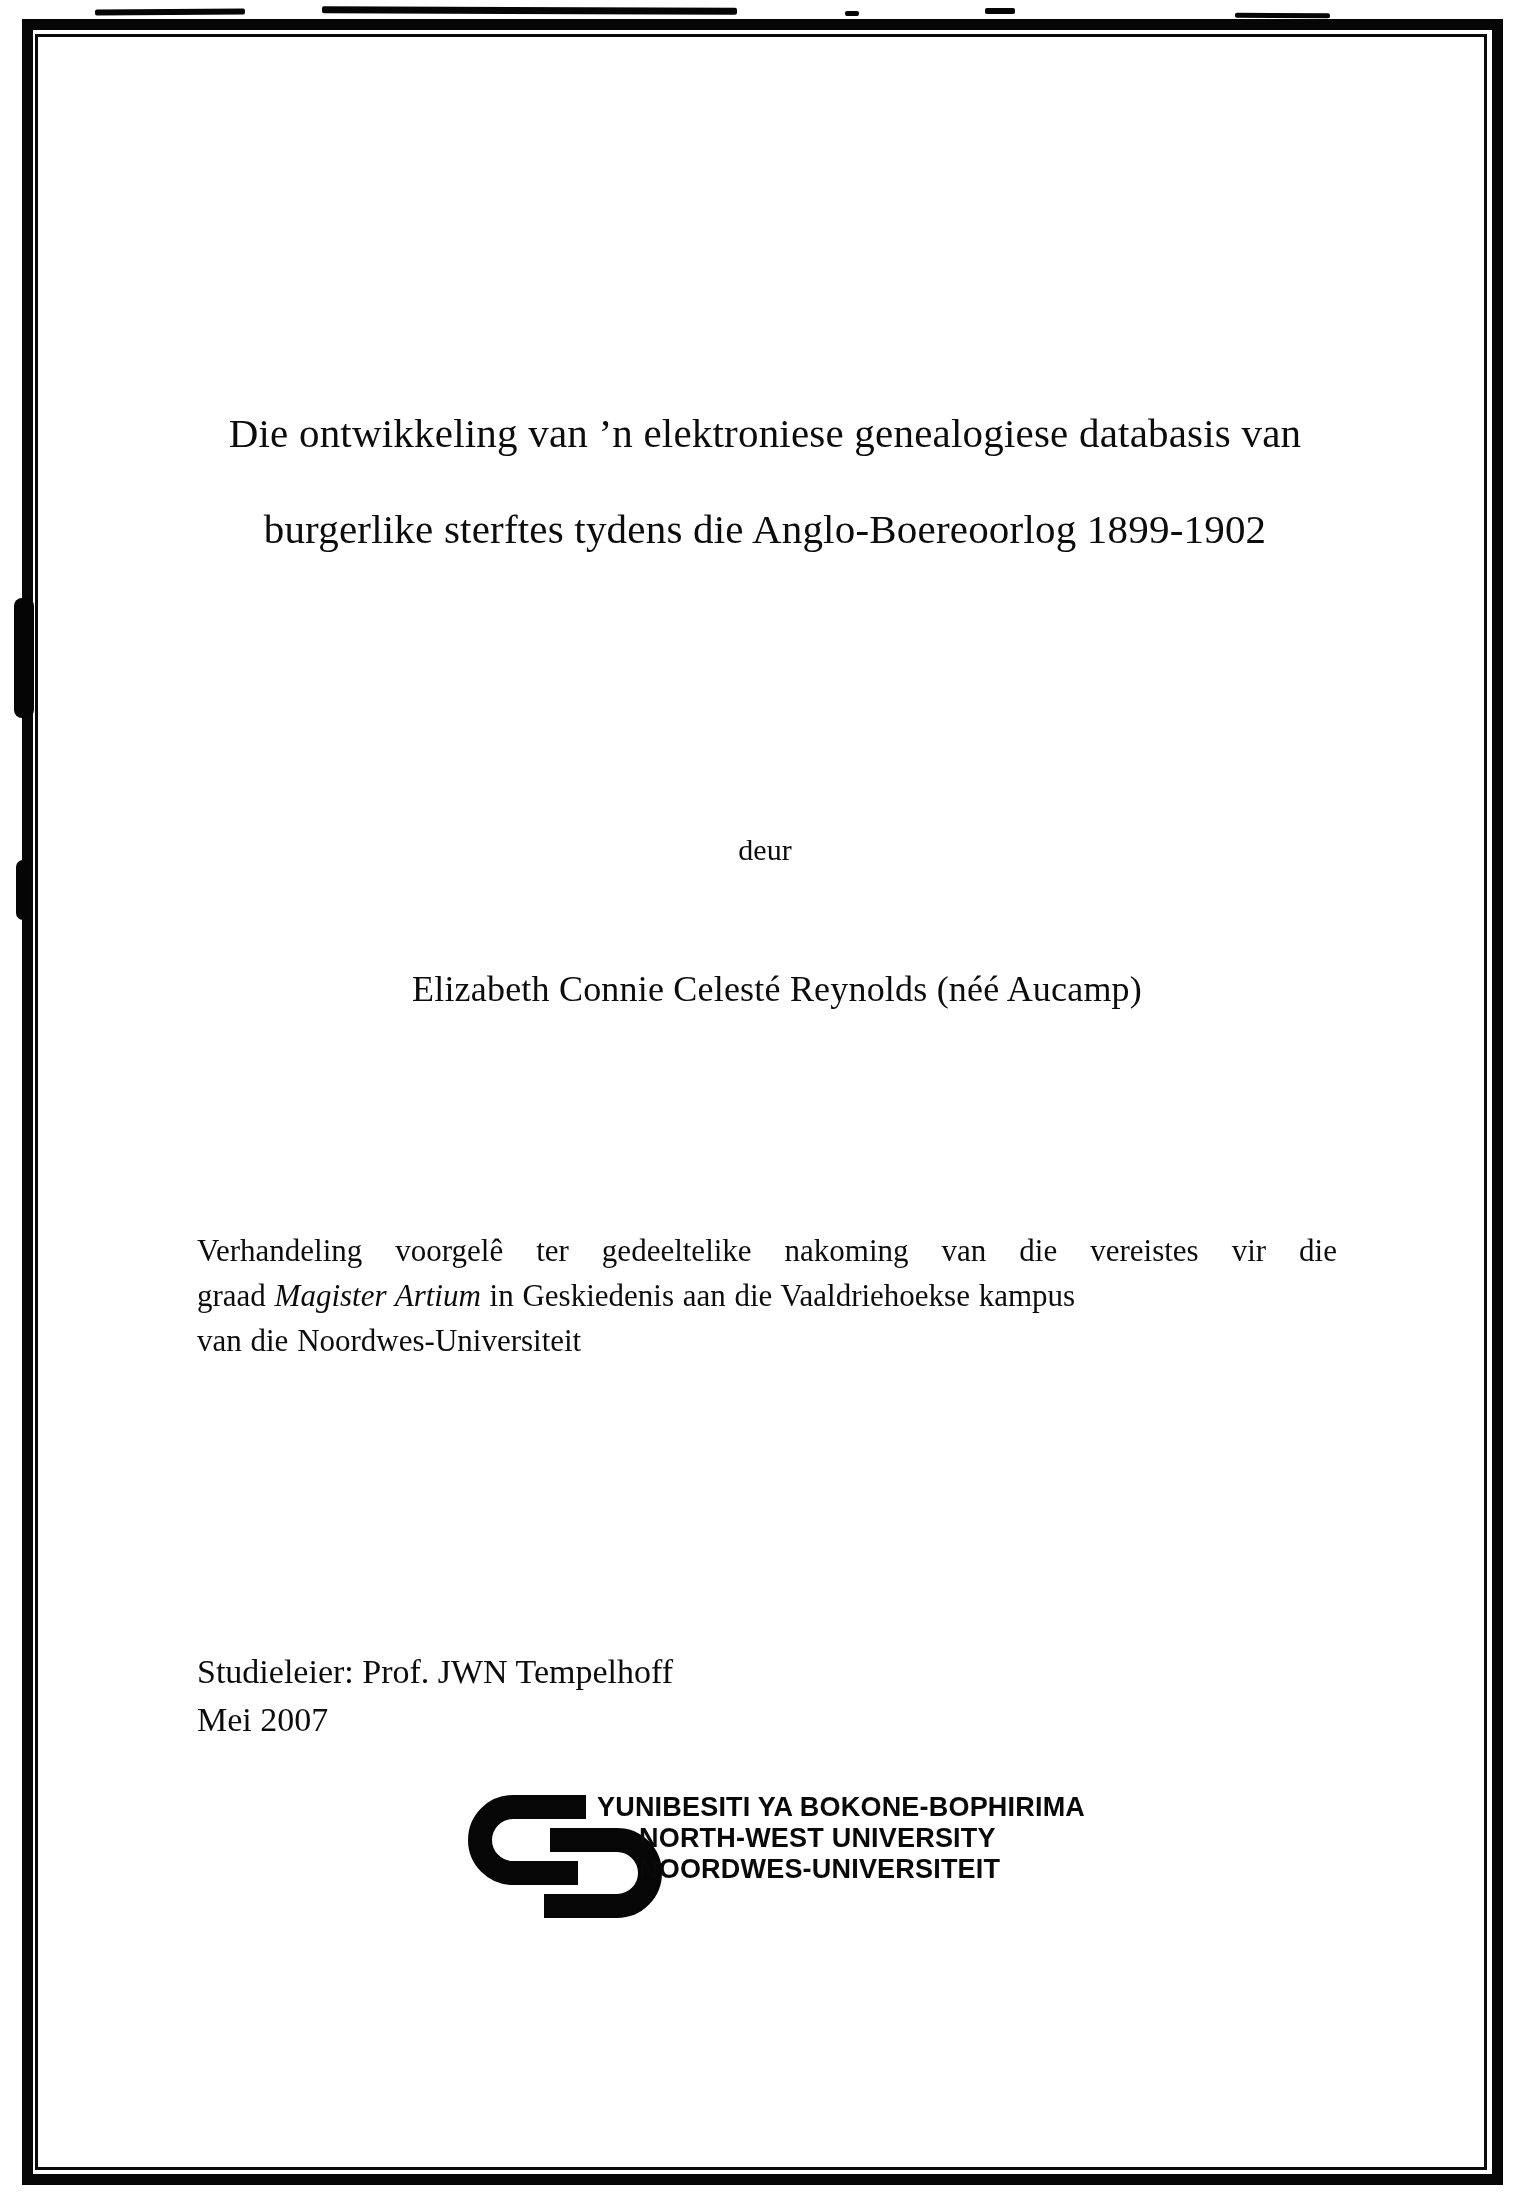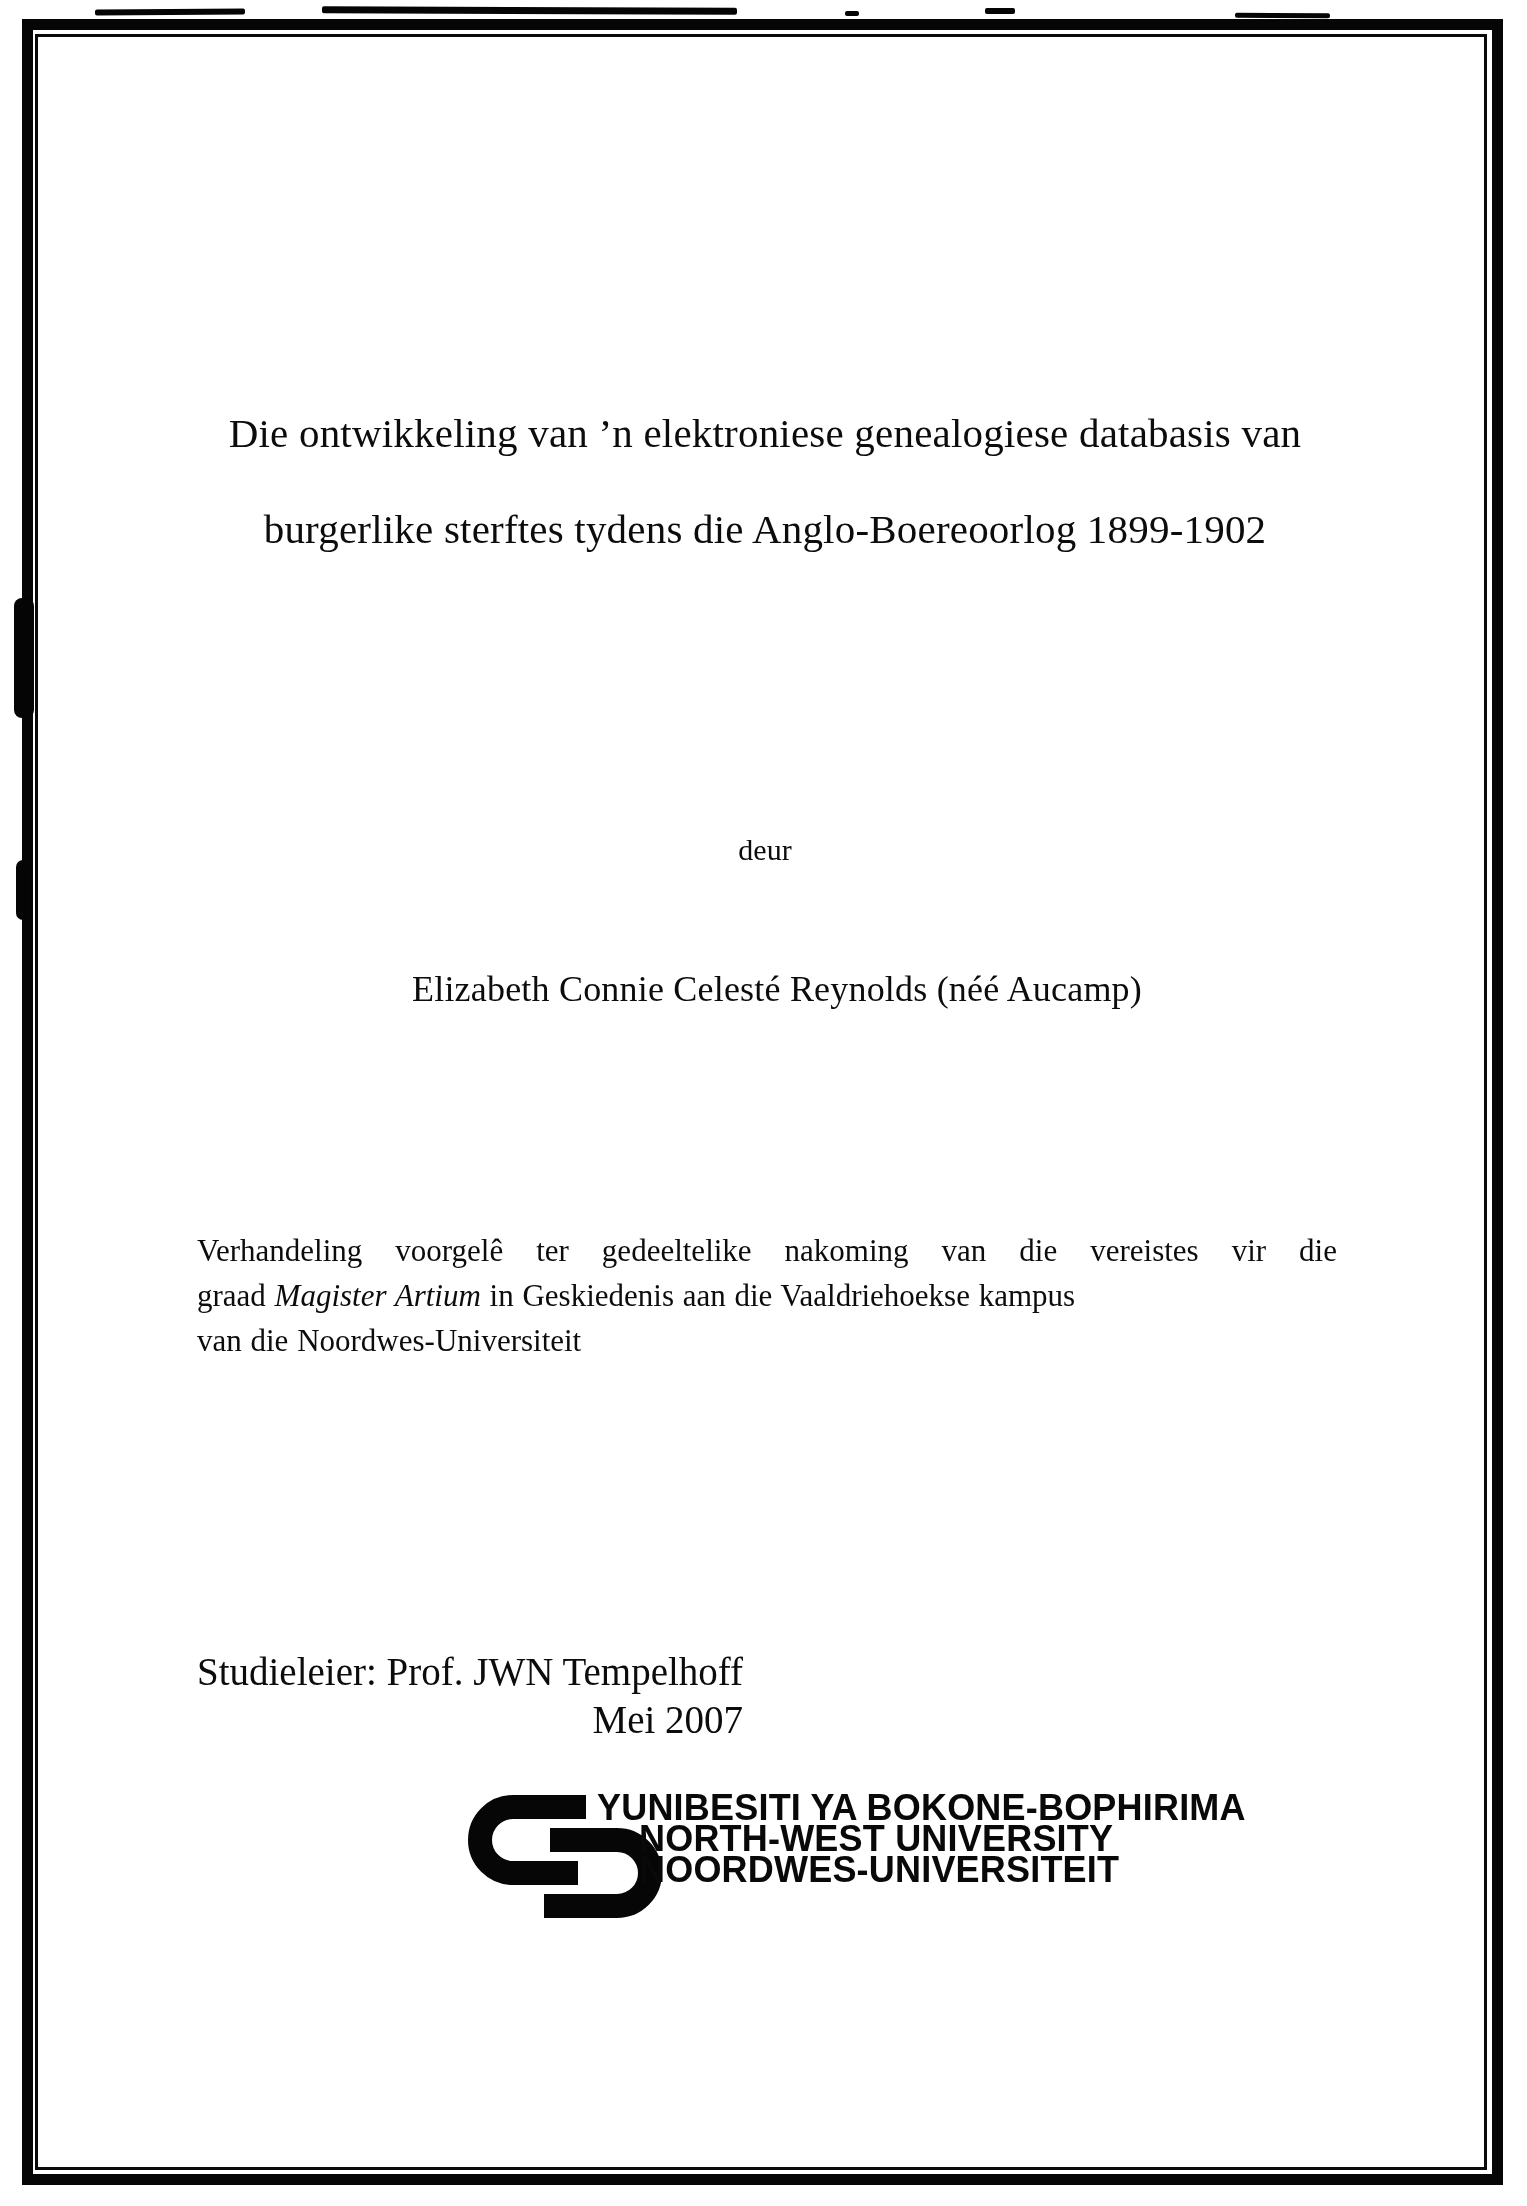--- a/index.html
+++ b/index.html
@@ -36,29 +36,29 @@
   }
   .statement{
     position:absolute;left:197px;top:1228px;width:1140px;
     font-size:31px;line-height:45px;word-spacing:1px;
   }
   .statement .line{display:block;}
   .statement .justified{text-align:justify;text-align-last:justify;}
   .statement .it{font-style:italic;}
   .supervisor-block{
     position:absolute;left:197px;top:1648px;
-    font-size:39px;line-height:48px;text-align:right;
+    font-size:34px;line-height:48px;
   }
   .supervisor-block div{white-space:nowrap;}
 
   .logo-mark{position:absolute;left:465px;top:1795px;}
   .logo-text{
     position:absolute;left:597px;top:1792px;
     font-family:"Liberation Sans",sans-serif;font-weight:700;
-    font-size:36px;line-height:31px;letter-spacing:0.2px;color:#090909;
+    font-size:27px;line-height:31px;letter-spacing:0.2px;color:#090909;
     white-space:nowrap;
   }
   .logo-text .indent{padding-left:42px;}
 </style>
 </head>
 <body>
 
 <div class="page">
 
   <div class="border-outer"></div>

